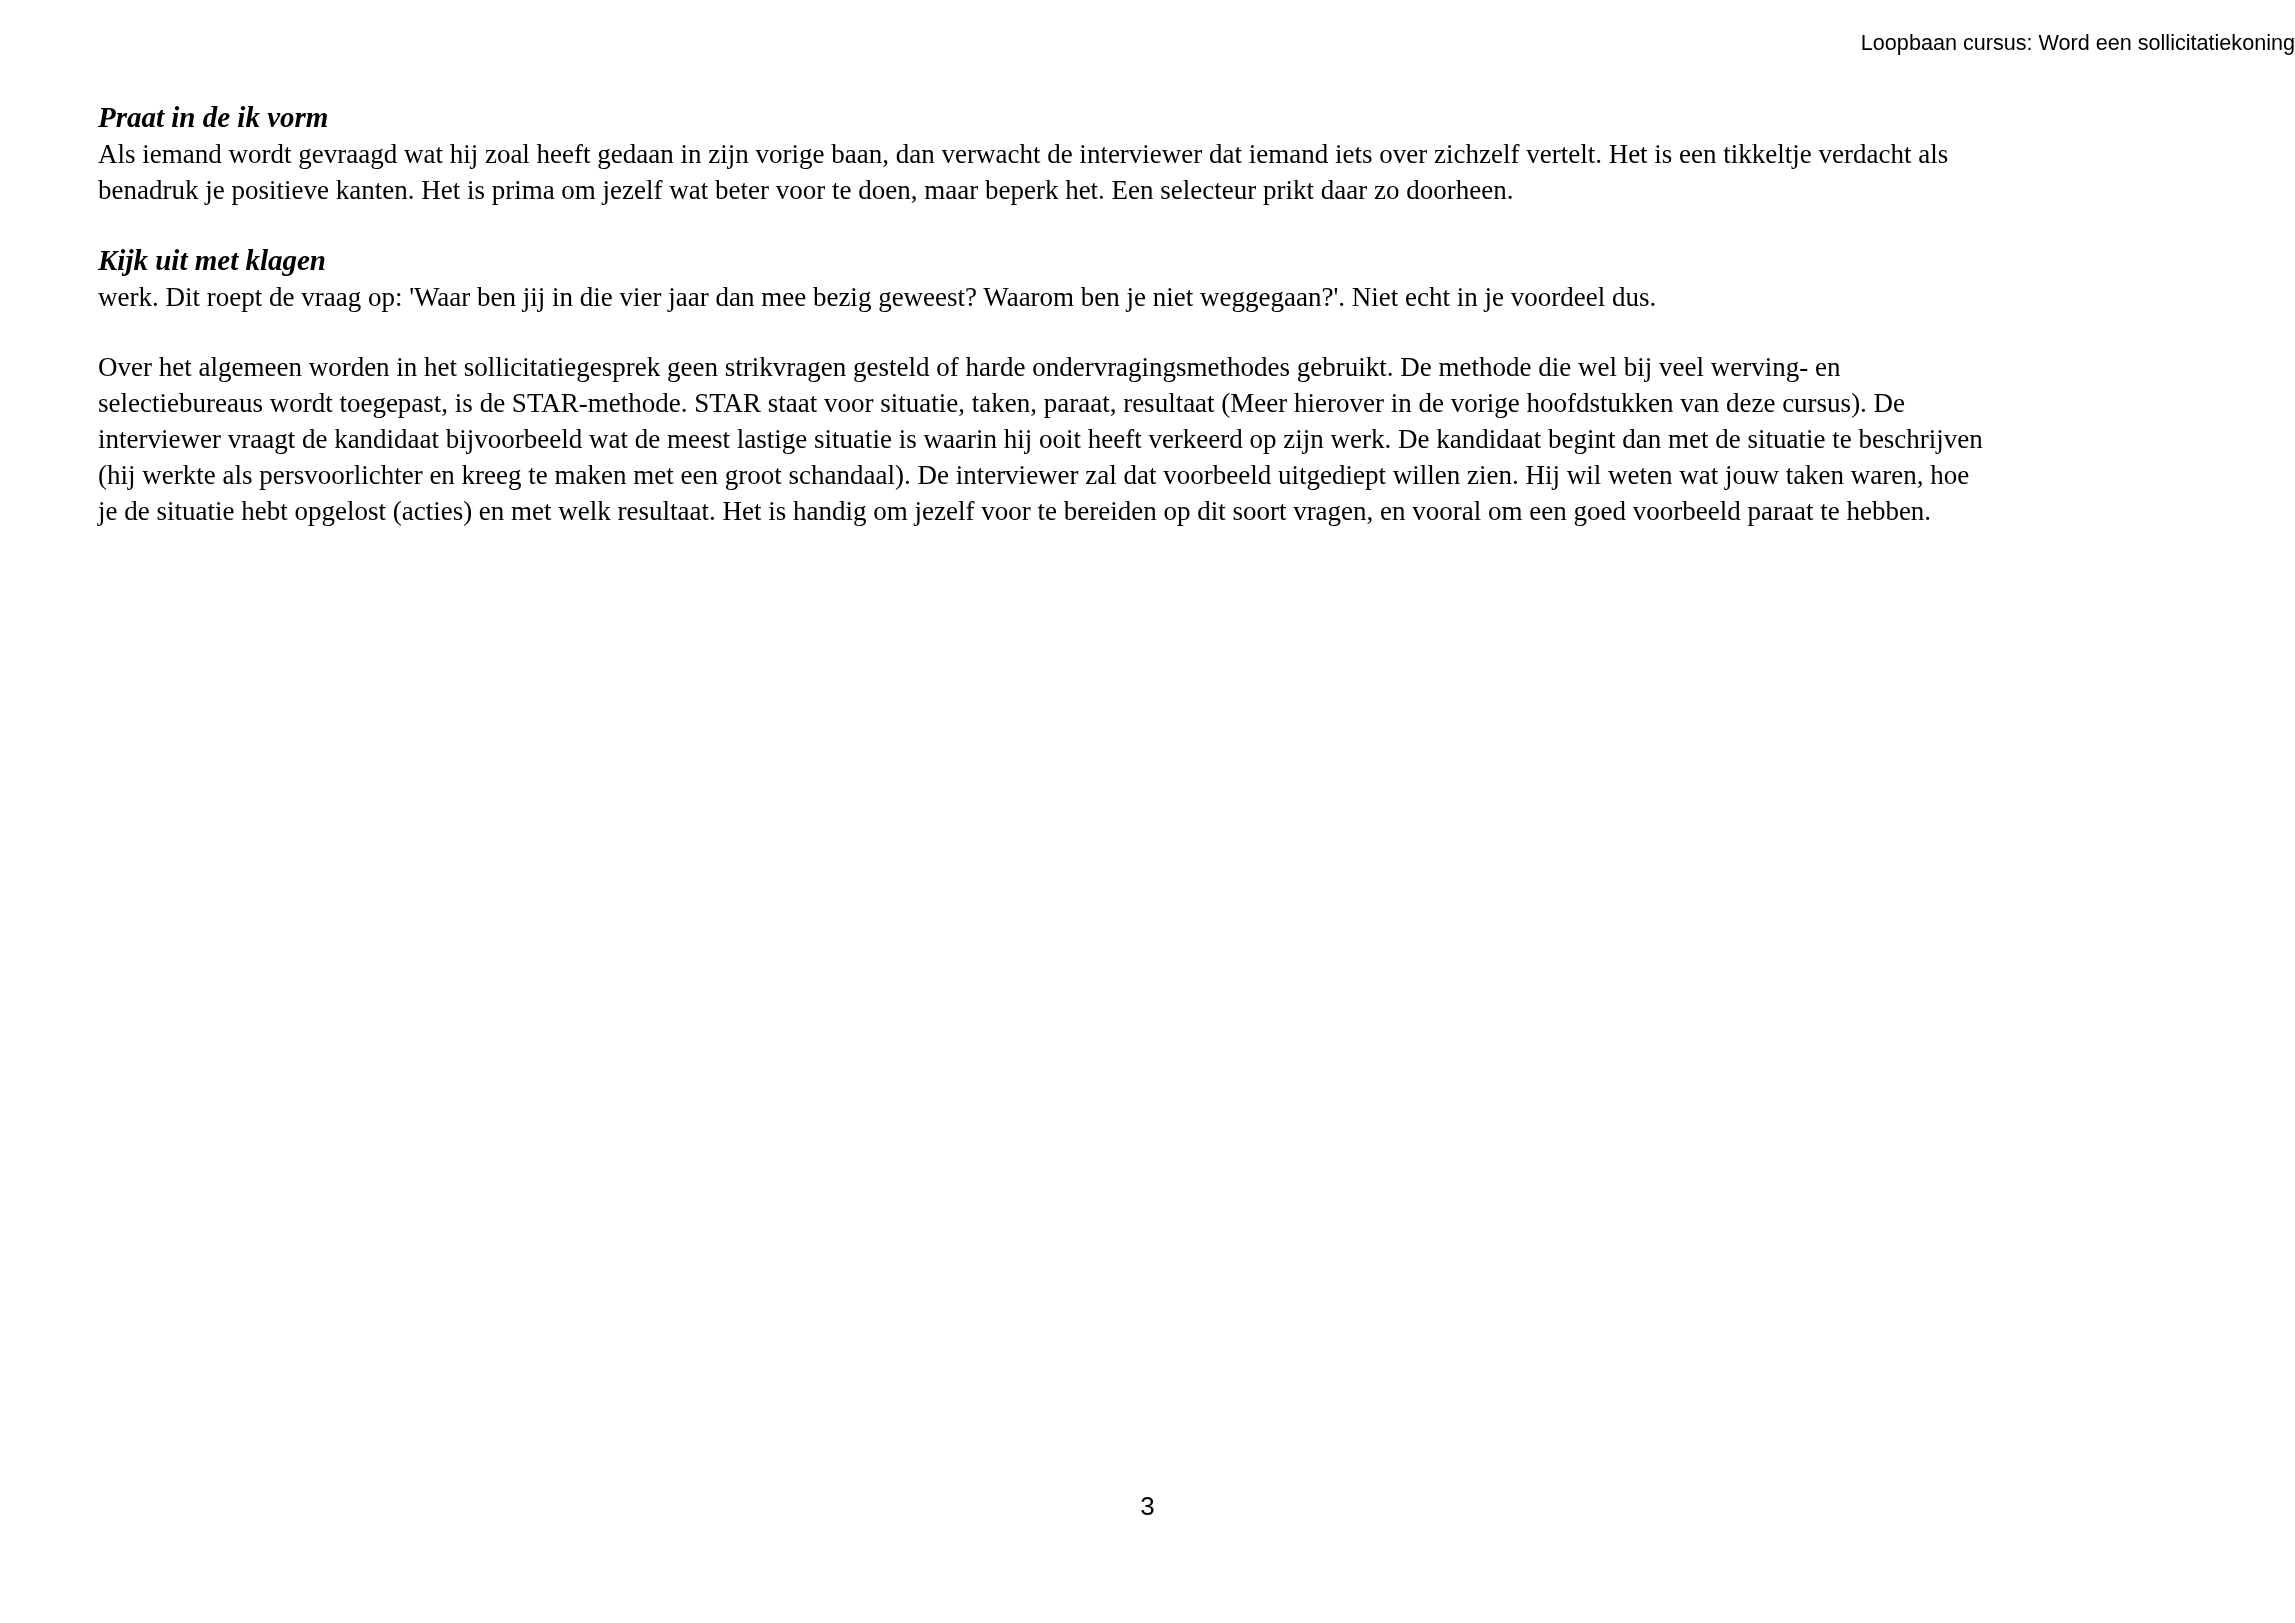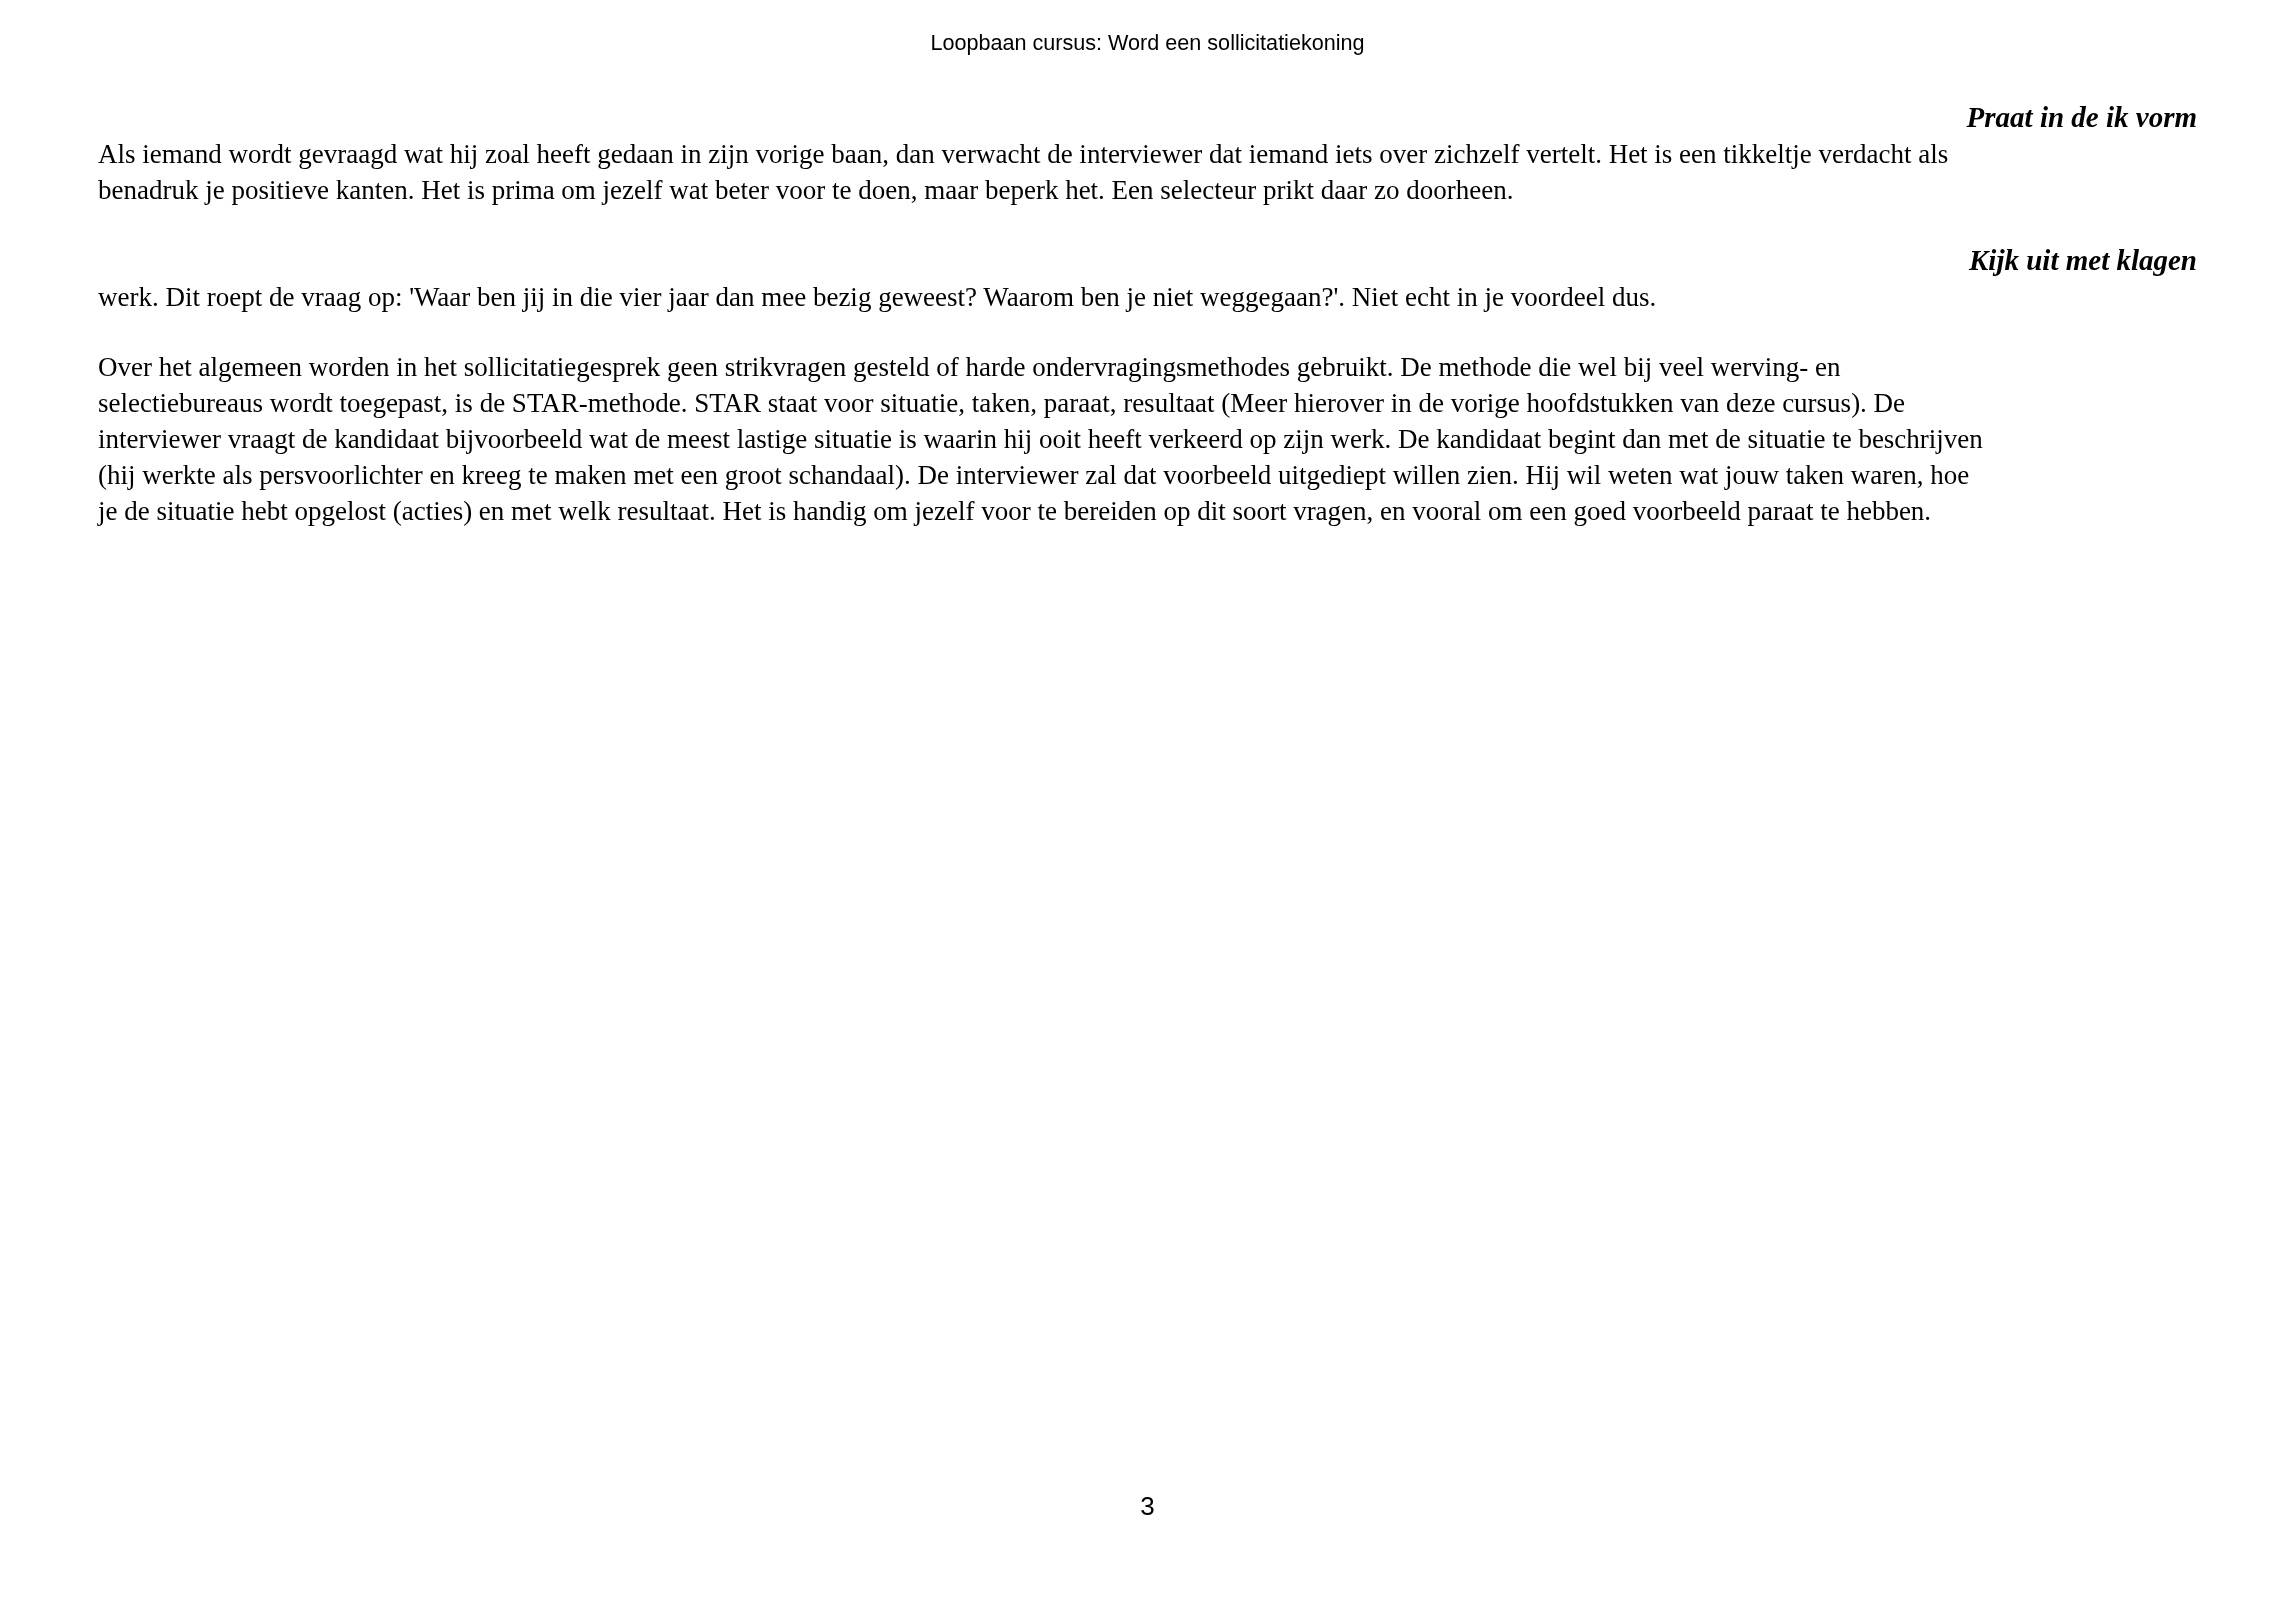--- a/index.html
+++ b/index.html
@@ -10,37 +10,37 @@
   body {
     width: 2295px;
     height: 1623px;
     position: relative;
     color: #000000;
     font-family: "Liberation Serif", serif;
     overflow: hidden;
   }
   .doc-header {
     padding-top: 30px;
-    text-align: center;
+    text-align: right;
     font-family: "Liberation Sans", sans-serif;
     font-size: 21.6px;
     line-height: 26px;
   }
   .content {
     padding: 0 98px;
   }
   .section { margin-top: 34px; }
   .section.first { margin-top: 43px; }
   .section-heading {
     font-size: 29px;
     line-height: 37px;
     font-weight: bold;
     white-space: nowrap;
   }
-  .section-heading.italic { font-style: italic; text-align: right; }
+  .section-heading.italic { font-style: italic; }
   .para-line {
     font-size: 27px;
     line-height: 36px;
     white-space: nowrap;
   }
   .page-footer {
     position: absolute;
     top: 1491px;
     left: 0;
     width: 100%;

